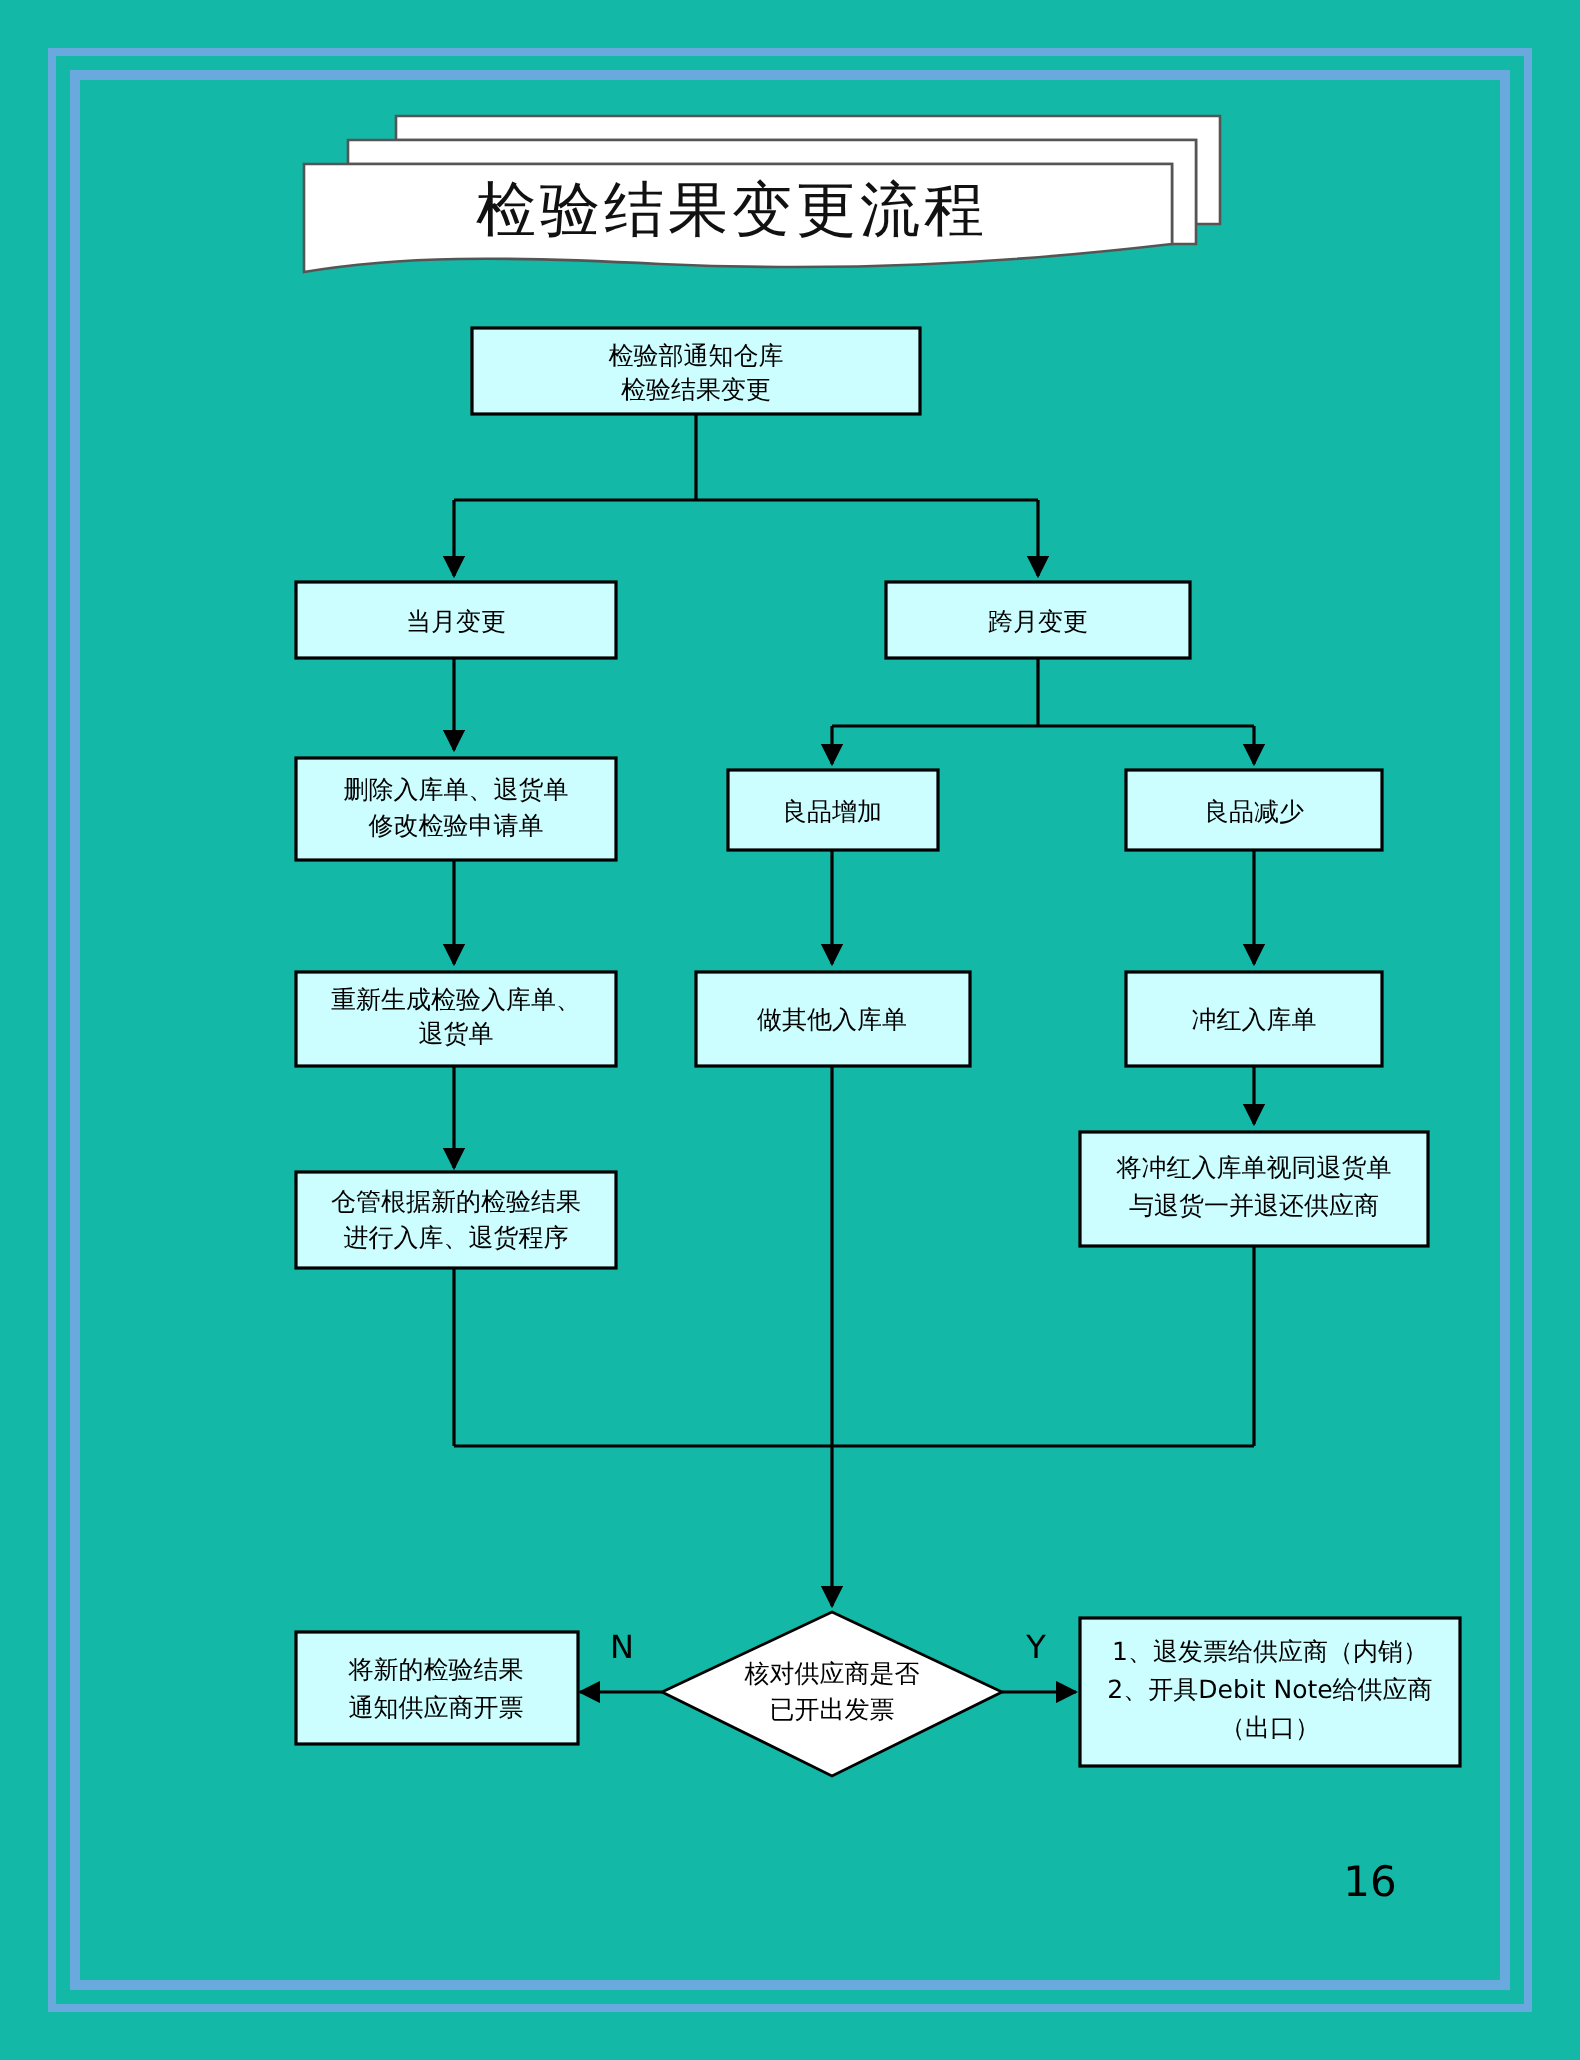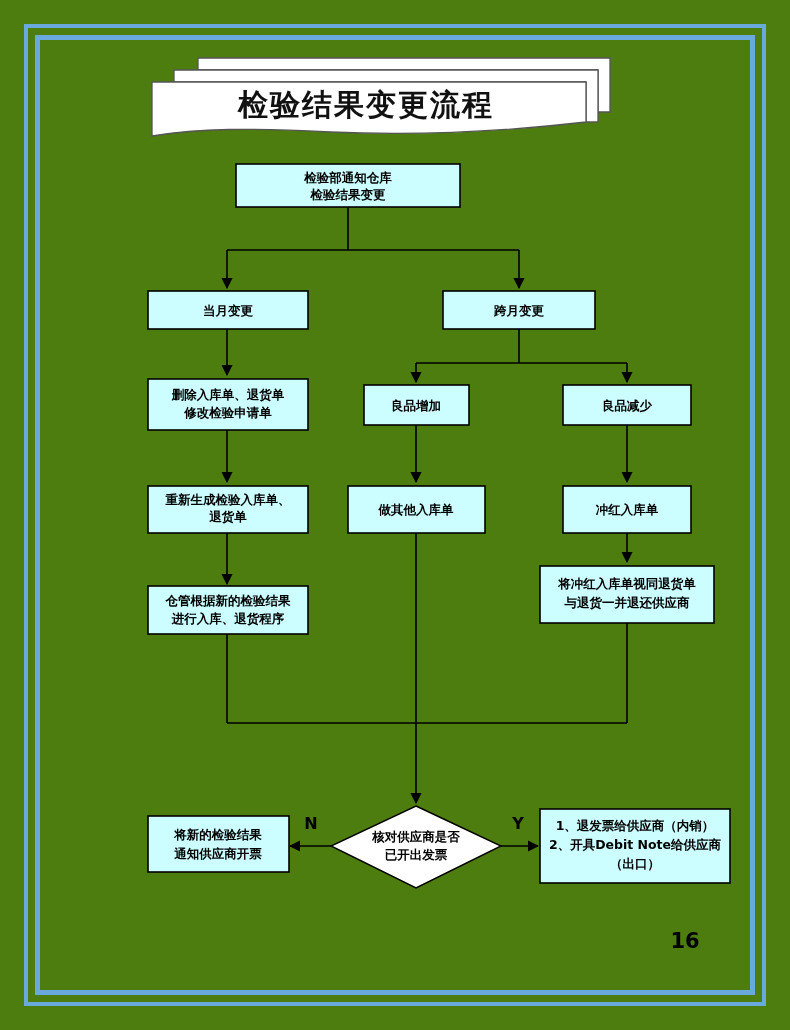--- a/index.html
+++ b/index.html
@@ -2,21 +2,21 @@
 <html><head>
 <meta charset="utf-8">
 <style>
   html,body{margin:0;padding:0;}
   body{
     width:790px;height:1030px;
     background:#ffffff;
     font-family:"DejaVu Sans","Liberation Sans",sans-serif;
     position:relative;overflow:hidden;
   }
-  #page{position:absolute;inset:0;background:#4d7c0f;font-weight:bold;}
+  #page{position:absolute;inset:0;background:#14b8a6;}
 
   
   .frame-outer{
     position:absolute;left:24px;top:24px;width:742px;height:982px;
     border:4px solid #6aa9de;box-sizing:border-box;
   }
   .frame-inner{
     position:absolute;left:35px;top:35px;width:720px;height:960px;
     border:5px solid #6aa9de;box-sizing:border-box;
   }

